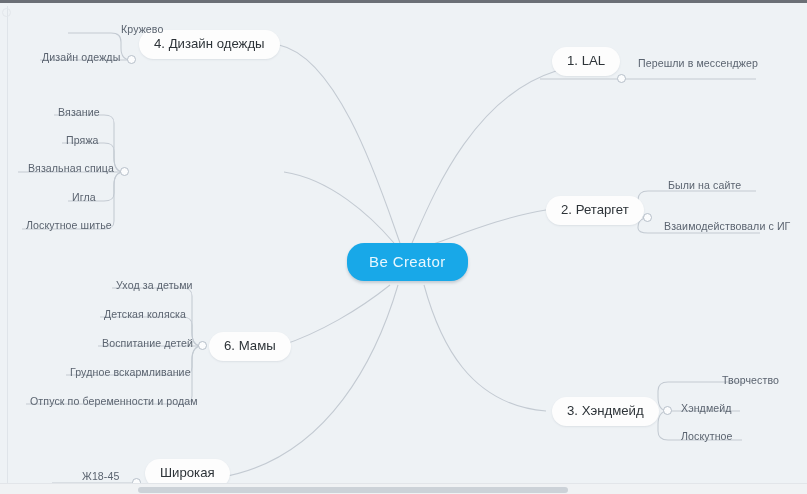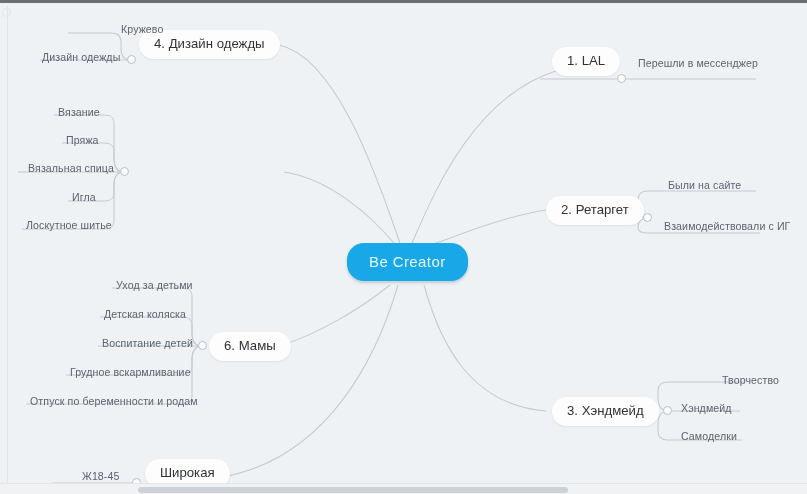--- a/index.html
+++ b/index.html
@@ -224,21 +224,21 @@
     <span>Взаимодействовали с ИГ</span>
   </div>
 
   <div class="node leaf" style="left:682px; top:372px;margin-left:40px;">
     <span>Творчество</span>
   </div>
   <div class="node leaf" style="left:681px; top:400px;">
     <span>Хэндмейд</span>
   </div>
   <div class="node leaf" style="left:681px; top:428px;">
-    <span>Самоделки</span>
+    <span>Лоскутное</span>
   </div>
 
   <div class="node leaf" style="left:74px; top:21px;margin-left:47px;">
     <span>Кружево</span>
   </div>
   <div class="node leaf" style="left:42px; top:49px;">
     <span>Дизайн одежды</span>
   </div>
 
   <div class="node leaf" style="left:58px; top:104px;">

